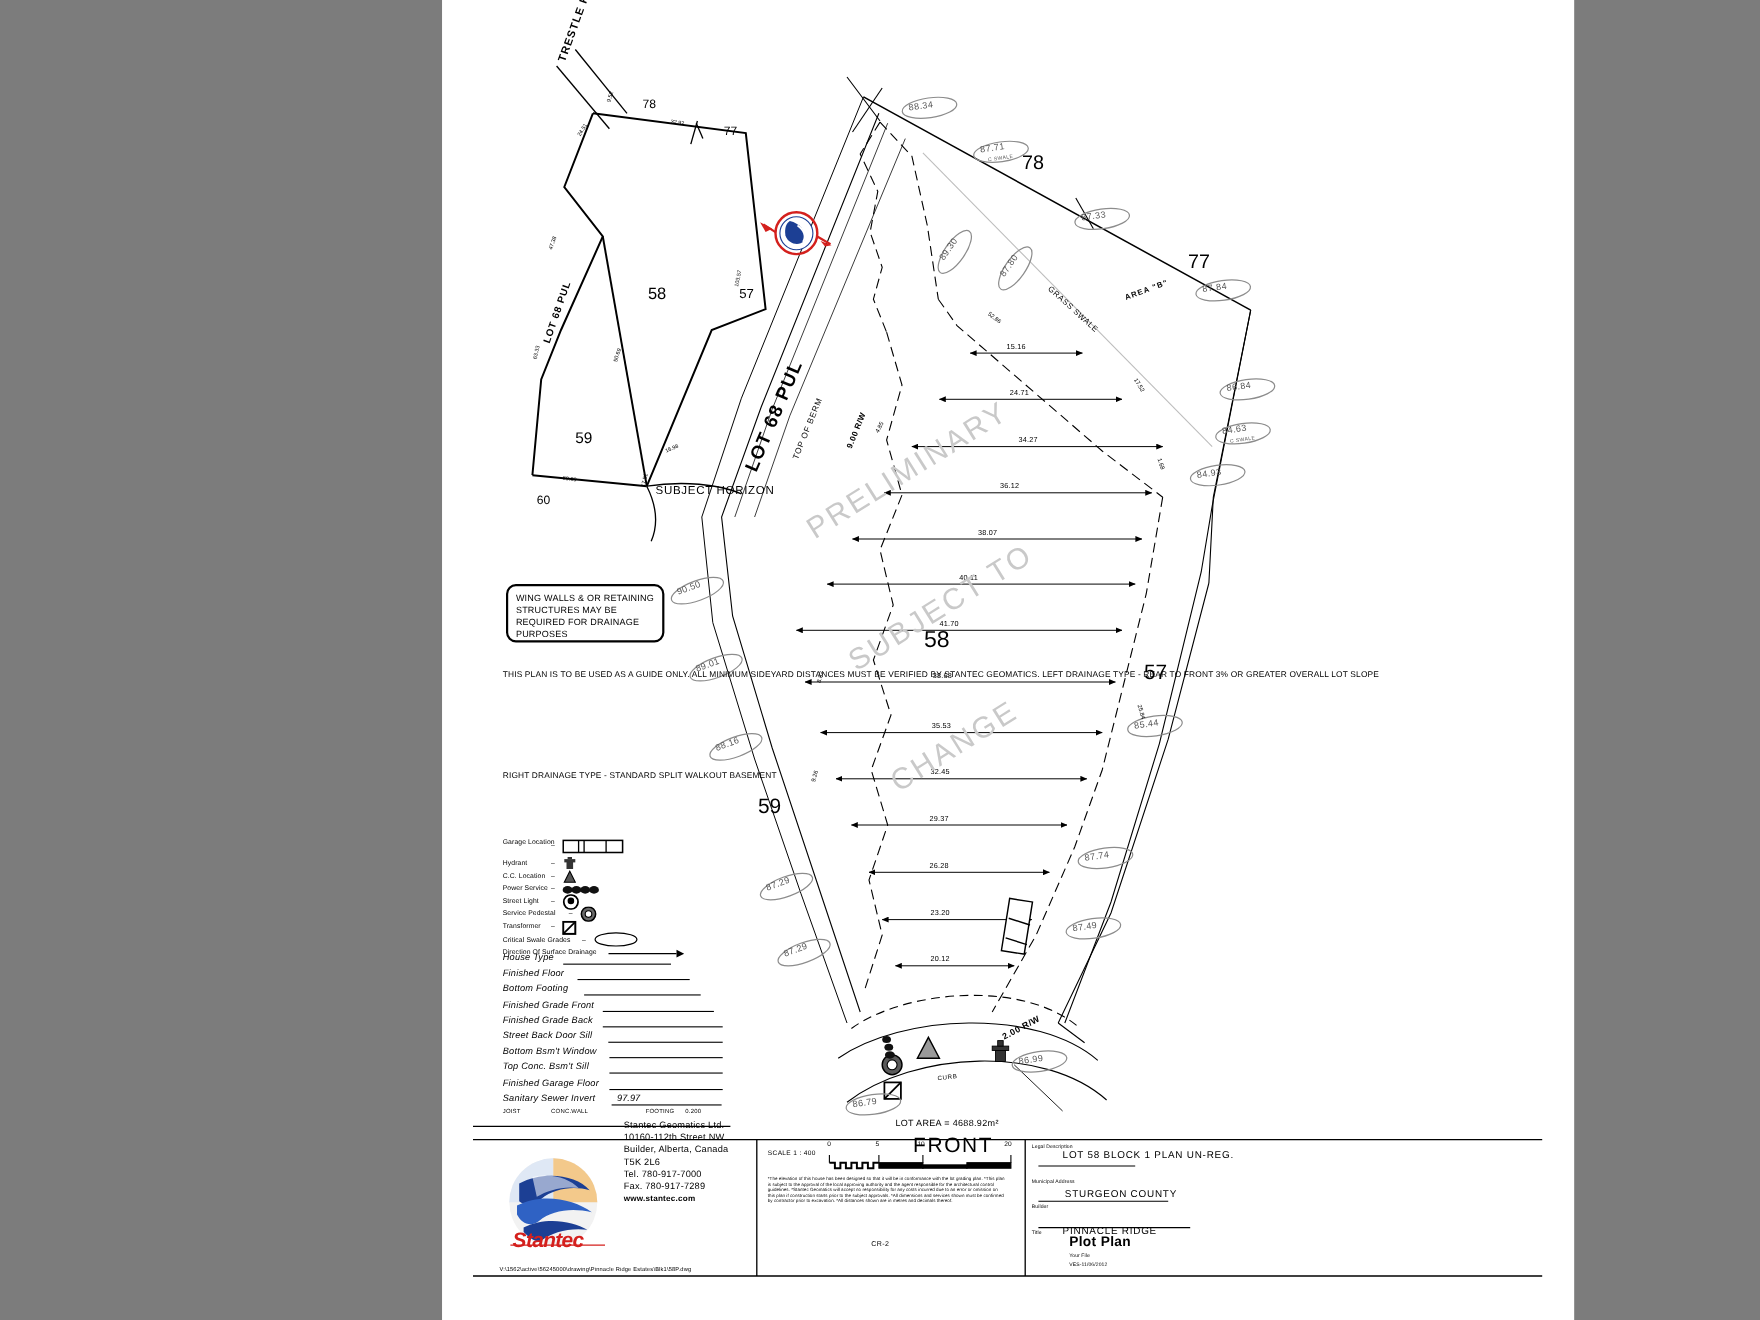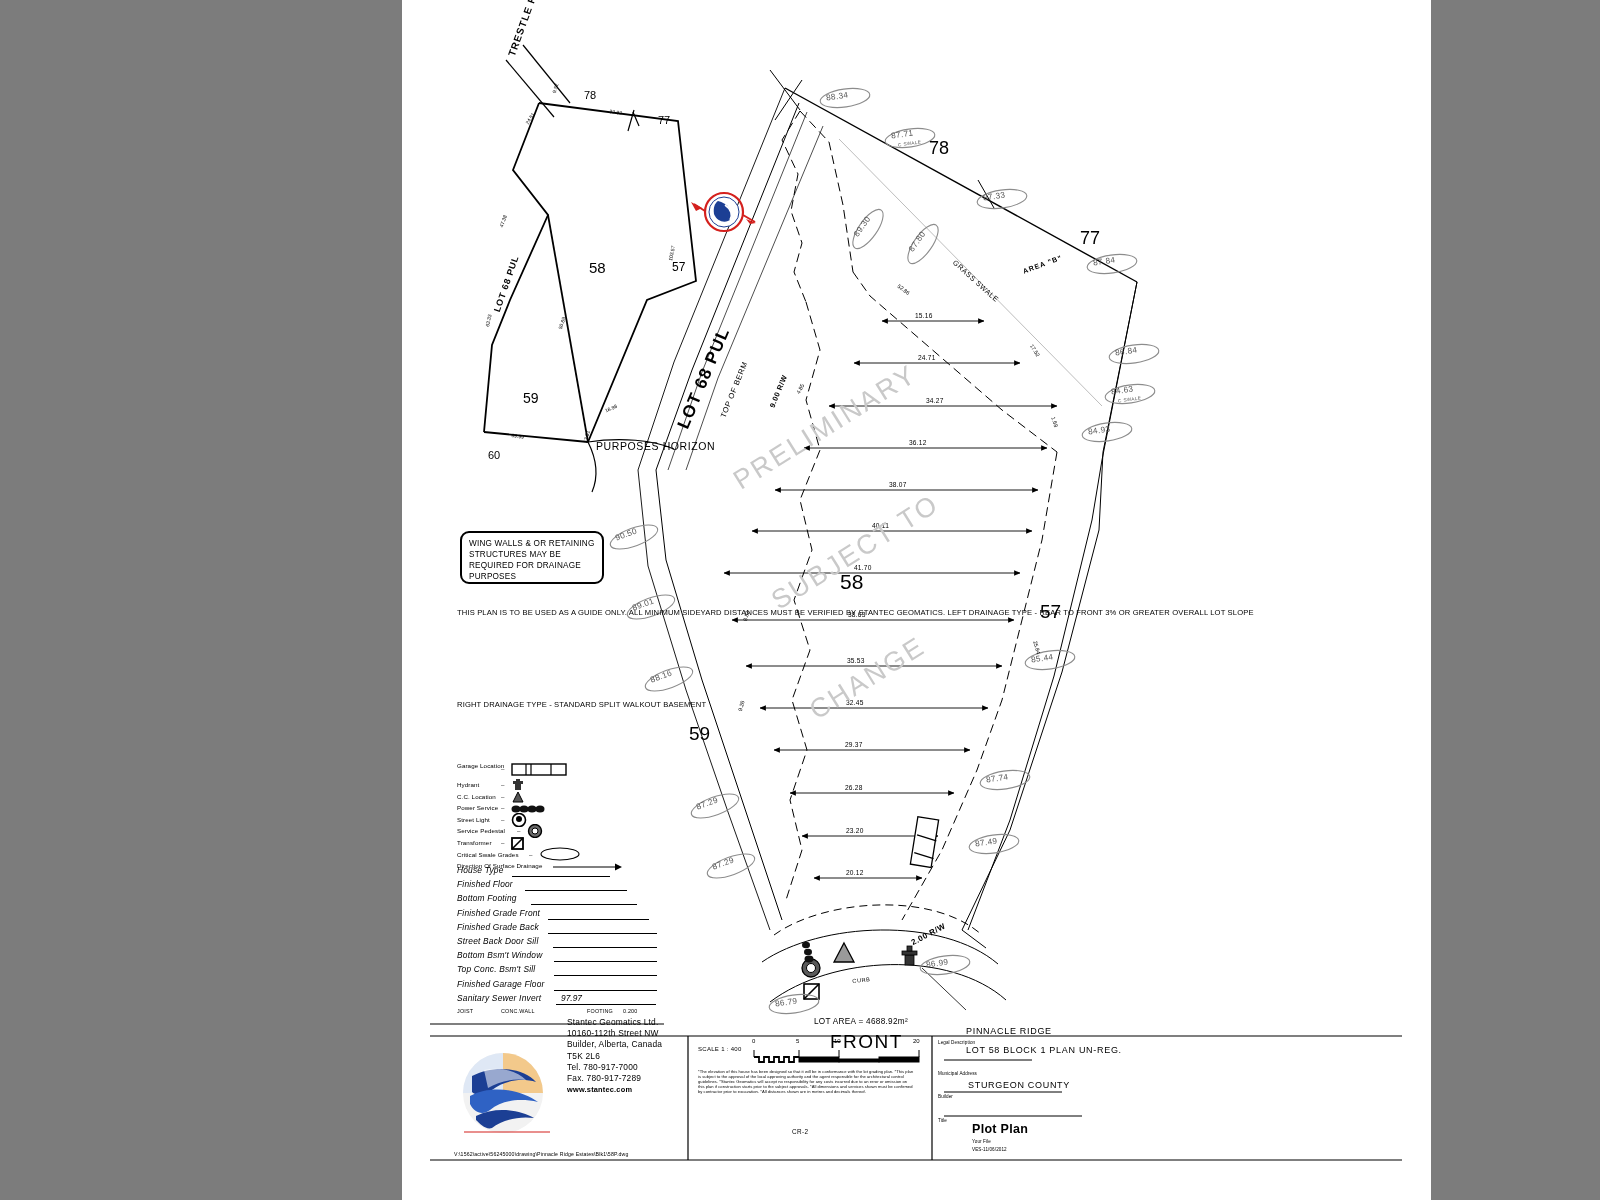--- a/index.html
+++ b/index.html
@@ -284,21 +284,21 @@
     <div class="plain" style="left:104px;top:54px;font-size:10px;font-weight:bold;letter-spacing:1px;line-height:11px;transform:rotate(-70deg);transform-origin:left top;">TRESTLE
 RIDGE
 ROAD</div>
     <div class="lotnum" style="left:182px;top:89px;font-size:11px;">78</div>
     <div class="lotnum" style="left:256px;top:114px;font-size:11px;">77</div>
     <div class="lotnum" style="left:187px;top:259px;font-size:15px;">58</div>
     <div class="lotnum" style="left:270px;top:260px;font-size:12px;">57</div>
     <div class="lotnum" style="left:121px;top:390px;font-size:14px;">59</div>
     <div class="lotnum" style="left:86px;top:449px;font-size:11px;">60</div>
     <div class="plain" style="left:90px;top:310px;font-size:9px;font-weight:bold;letter-spacing:.8px;transform:rotate(-71deg);transform-origin:left top;">LOT 68 PUL</div>
-    <div class="plain" style="left:194px;top:440px;font-size:10.5px;letter-spacing:.6px;line-height:12px;">PURPOSES
+    <div class="plain" style="left:194px;top:440px;font-size:10.5px;letter-spacing:.6px;line-height:12px;">SUBJECT
 HORIZON</div>
 
     <div class="plain" style="left:149px;top:92px;font-size:5px;transform:rotate(-74deg);transform-origin:left top;">9.52</div>
     <div class="plain" style="left:208px;top:108px;font-size:5px;transform:rotate(8deg);transform-origin:left top;">32.92</div>
     <div class="plain" style="left:122px;top:122px;font-size:5px;transform:rotate(-58deg);transform-origin:left top;">24.51</div>
     <div class="plain" style="left:96px;top:226px;font-size:5px;transform:rotate(-70deg);transform-origin:left top;">47.38</div>
     <div class="plain" style="left:82px;top:326px;font-size:5px;transform:rotate(-78deg);transform-origin:left top;">63.33</div>
     <div class="plain" style="left:155px;top:328px;font-size:5px;transform:rotate(-72deg);transform-origin:left top;">50.69</div>
     <div class="plain" style="left:202px;top:408px;font-size:5px;transform:rotate(-24deg);transform-origin:left top;">16.98</div>
     <div class="plain" style="left:180px;top:442px;font-size:5px;transform:rotate(-76deg);transform-origin:left top;">17.51</div>
@@ -528,20 +528,23 @@
       </div>
     </div>
 
     <div class="jointrow">
       <span style="left:0;">JOIST</span>
       <span style="left:44px;">CONC.WALL</span>
       <span style="left:130px;">FOOTING</span>
       <span style="left:166px;">0.200</span>
     </div>
 
+    <div class="logo-wrap">
+      <div class="logo-word">Stantec</div>
+    </div>
 
     <div class="stantec-addr">
       <div>Stantec Geomatics Ltd.</div>
       <div>10160-112th Street NW</div>
       <div>Builder, Alberta, Canada</div>
       <div>T5K 2L6</div>
       <div>Tel.   780-917-7000</div>
       <div>Fax.  780-917-7289</div>
       <div class="web">www.stantec.com</div>
     </div>
@@ -555,21 +558,21 @@
     <div class="disclaimer">*The elevation of this house has been designed so that it will be in conformance with the lot grading plan.
 *This plan is subject to the approval of the local approving authority and the agent responsible for the architectural control guidelines.
 *Stantec Geomatics will accept no responsibility for any costs incurred due to an error or omission on this plan if construction starts prior to the subject approvals.
 *All dimensions and services shown must be confirmed by contractor prior to excavation.
 *All distances shown are in metres and decimals thereof.</div>
     <div class="cr2">CR-2</div>
     <div class="filepath">V:\1562\active\56245000\drawing\Pinnacle Ridge Estates\Blk1\58P.dwg</div>
 
     <div class="tb-field-lbl" style="left:536px;top:1040px;">Legal Description</div>
     <div class="tb-field-val" style="left:564px;top:1045px;">LOT 58 BLOCK  1  PLAN UN-REG.</div>
-    <div class="tb-field-val" style="left:564px;top:1026px;">PINNACLE RIDGE</div>
+    <div class="tb-field-val" style="left:564px;top:1114px;">PINNACLE RIDGE</div>
 
     <div class="tb-field-lbl" style="left:536px;top:1071px;">Municipal Address</div>
     <div class="tb-field-val" style="left:566px;top:1080px;">STURGEON COUNTY</div>
 
     <div class="tb-field-lbl" style="left:536px;top:1094px;">Builder</div>
     <div class="tb-field-val" style="left:566px;top:1100px;"></div>
 
     <div class="tb-field-lbl" style="left:536px;top:1118px;">Title</div>
     <div class="tb-title-val" style="left:570px;top:1122px;">Plot Plan</div>
     <div class="tb-small" style="left:570px;top:1139px;">Your File</div>

